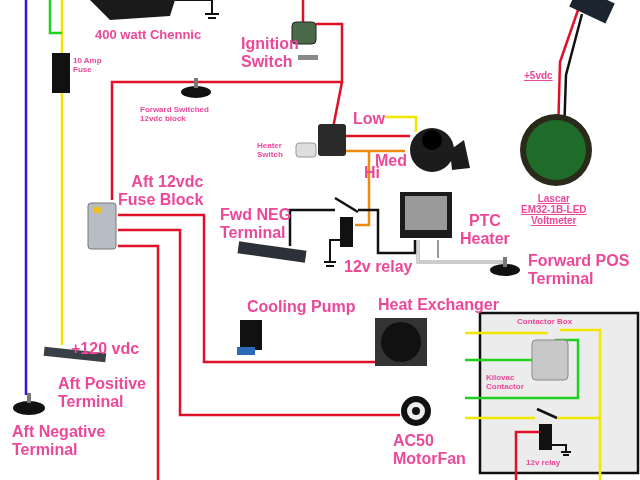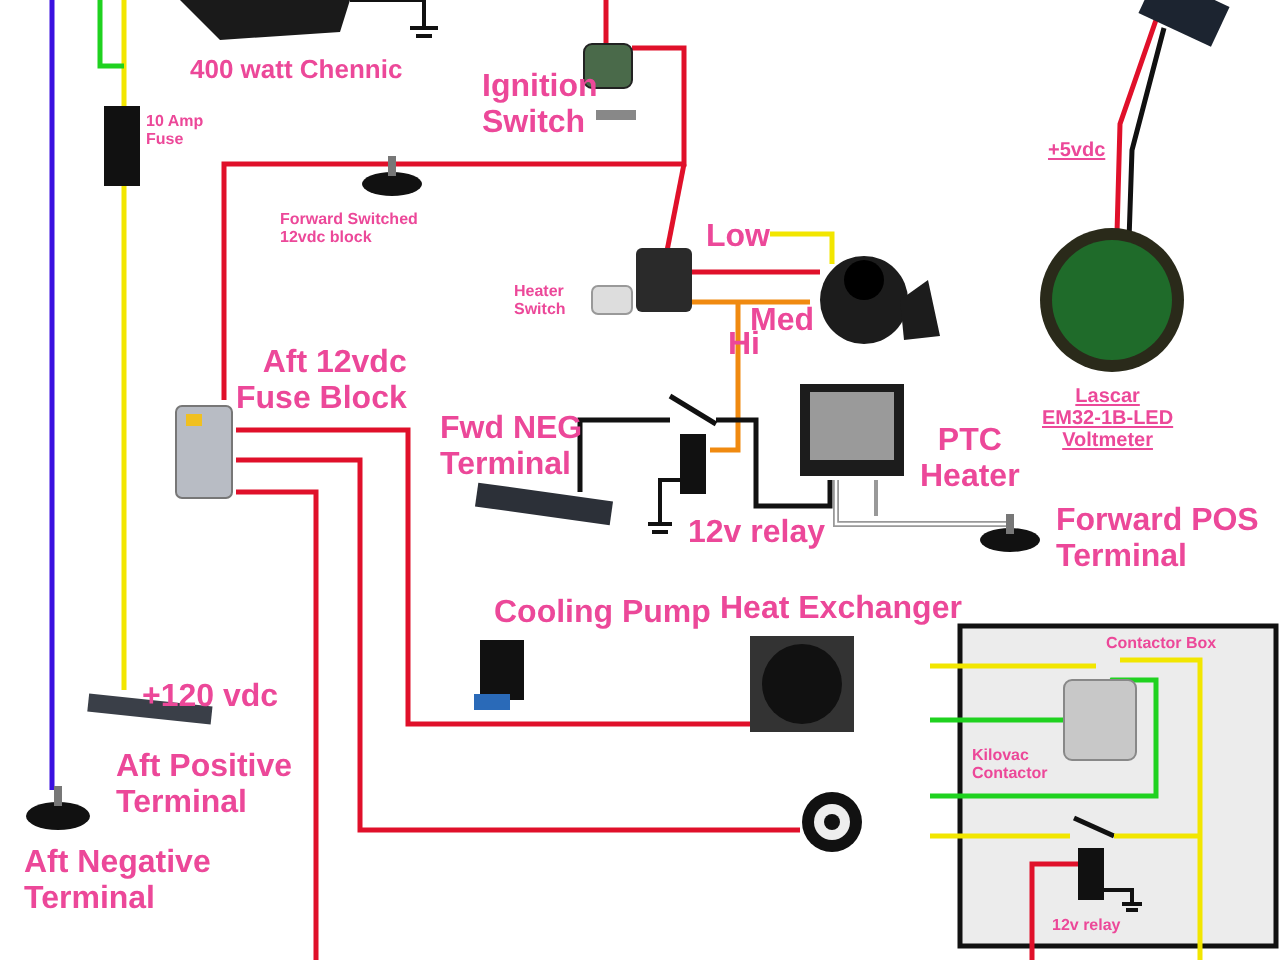--- a/index.html
+++ b/index.html
@@ -162,30 +162,34 @@
     <div>Forward POS</div>
     <div>Terminal</div>
   </div>
   <div class="lbl l9" style="left:521px;top:193px;text-align:center;">
     <div>Lascar</div>
     <div>EM32-1B-LED</div>
     <div>Voltmeter</div>
   </div>
   <div class="lbl l9" style="left:524px;top:70px;">+5vdc</div>
   <div class="lbl l12" style="left:247px;top:298px;">Cooling Pump</div>
-  <div class="lbl l12" style="left:360px;top:296px;">Heat Exchanger</div>
+  <div class="lbl l12" style="left:378px;top:296px;">Heat Exchanger</div>
   <div class="lbl l12" style="left:71px;top:340px;">+120 vdc</div>
   <div class="lbl l12" style="left:58px;top:375px;">
     <div>Aft Positive</div>
     <div>Terminal</div>
   </div>
   <div class="lbl l12" style="left:12px;top:423px;">
     <div>Aft Negative</div>
     <div>Terminal</div>
   </div>
-  <div class="lbl l8" style="left:517px;top:318px;margin-left:36px;">Contactor Box</div>
+  <div class="lbl l12" style="left:393px;top:432px;">
+    <div>AC50</div>
+    <div>MotorFan</div>
+  </div>
+  <div class="lbl l8" style="left:517px;top:318px;">Contactor Box</div>
   <div class="lbl l8" style="left:486px;top:374px;">
     <div>Kilovac</div>
     <div>Contactor</div>
   </div>
   <div class="lbl l8" style="left:526px;top:459px;">12v relay</div>
 
 </div>
 
 </body></html>

